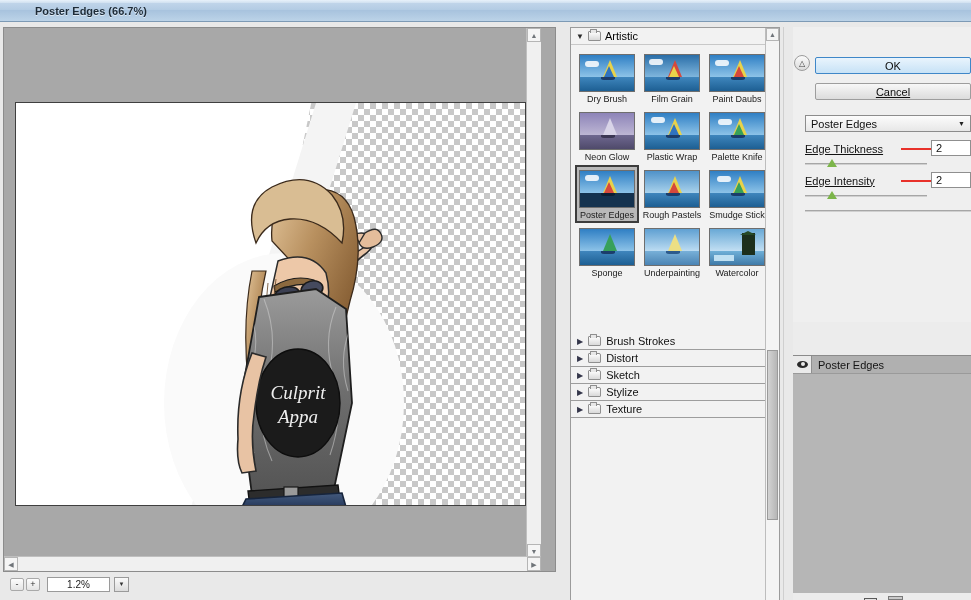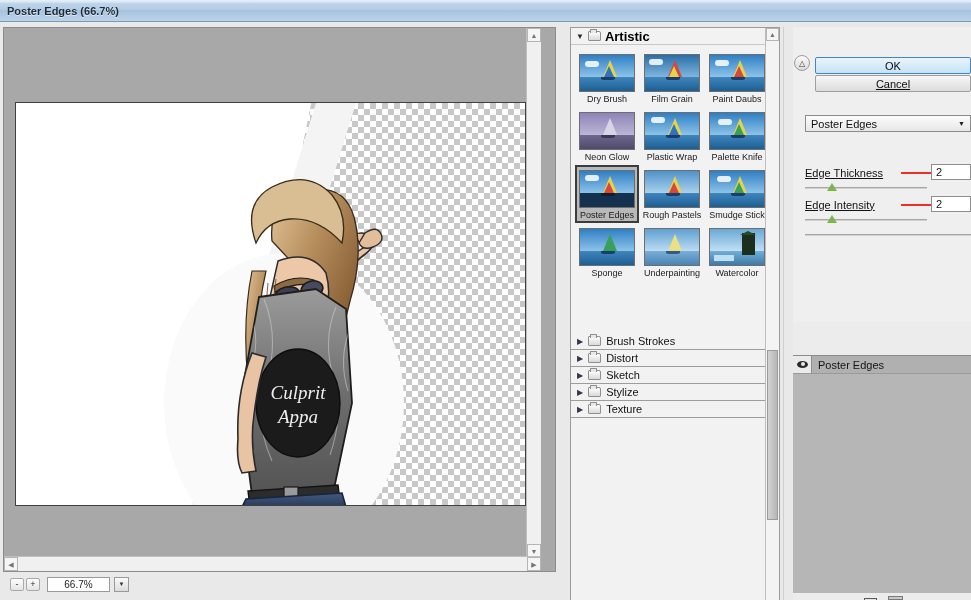--- a/index.html
+++ b/index.html
@@ -10,21 +10,21 @@
     background: #d4d0c8;
     overflow: hidden;
   }
   #app { position: relative; width: 971px; height: 600px; background: #ececec; }
 
   
   .titlebar {
     position: absolute; left: 0; top: 0; width: 971px; height: 22px;
     background: linear-gradient(to bottom, #c5d8ec 0%, #b4cce4 45%, #a8c3de 50%, #bcd3e8 100%);
     border-bottom: 1px solid #7d9ab5;
-    display: flex; align-items: center;
+    display: flex; align-items: center; padding-left: 28px;
   }
   .titlebar .tb-text {
     font-size: 11px; font-weight: bold; color: #1d2b38; padding-left: 7px;
     text-shadow: 0 1px 0 rgba(255,255,255,.6);
   }
   .tb-strip { position:absolute; left:0; top:0; width:971px; height:3px;
     background: linear-gradient(to bottom,#e8f1fa,#cfe0f0); }
 
   
   .body-wrap { position: absolute; left: 0; top: 22px; width: 971px; height: 578px; background: #e9e9e9; }
@@ -97,21 +97,21 @@
     position: absolute; left: 570px; top: 5px; width: 210px; height: 588px;
     background: #f2f2f2; border: 1px solid #9b9b9b;
   }
   .gal-inner { position: absolute; left: 0; top: 0; width: 195px; height: 100%; overflow: hidden; }
   .cat-header {
     display: flex; align-items: center; gap: 4px;
     height: 17px; padding-left: 5px; background: #f2f2f2;
     border-bottom: 1px solid #c8c8c8;
   }
   .cat-header .caret { font-size: 8px; color: #2b2b2b; }
-  .cat-header .label { font-size: 13px; font-weight: bold; color: #000; }
+  .cat-header .label { font-size: 11px; font-weight: normal; color: #000; }
   .folder-ic {
     width: 13px; height: 10px; background: linear-gradient(#fefefe,#d9d9d9);
     border: 1px solid #8f8f8f; border-radius: 1px 2px 1px 1px; position: relative;
   }
   .folder-ic:after{ content:''; position:absolute; left:1px; top:-3px; width:5px; height:3px;
     background:#e8e8e8; border:1px solid #8f8f8f; border-bottom:none; border-radius:1px 1px 0 0;}
 
   .thumb-grid {
     display: grid; grid-template-columns: repeat(3, 65px);
     padding: 4px 0 0 4px; gap: 0;
@@ -172,33 +172,33 @@
   .btn {
     position: absolute; left: 22px; width: 156px; height: 17px;
     font-size: 11px; color: #0d0d0d; display: flex; align-items: center; justify-content: center;
     border-radius: 2px;
   }
   .btn-ok {
     top: 30px; background: linear-gradient(#e9f4fd,#c7e2f6);
     border: 1px solid #3f87c8;
   }
   .btn-cancel {
-    top: 48px; background: linear-gradient(#f7f7f7,#dcdcdc);
+    top: 56px; background: linear-gradient(#f7f7f7,#dcdcdc);
     border: 1px solid #9d9d9d;
     text-decoration: underline;
   }
   .filter-select {
     position: absolute; left: 12px; top: 88px; width: 166px; height: 17px;
     background: linear-gradient(#fcfcfc,#e7e7e7); border: 1px solid #8c8c8c;
     display: flex; align-items: center; padding-left: 5px; font-size: 11px; color: #101010;
   }
   .filter-select .arw {
     position: absolute; right: 5px; font-size: 7px; color: #222;
   }
-  .slider-block { position: absolute; left: 12px; width: 166px; margin-top: 24px; }
+  .slider-block { position: absolute; left: 12px; width: 166px; }
   .slider-row { position: relative; height: 17px; display: flex; align-items: center; }
   .slider-label { font-size: 11px; color: #111; }
   .slider-label u { text-decoration: underline; }
   .val-box {
     position: absolute; right: 0; top: 0; width: 40px; height: 16px;
     background: #fff; border: 1px solid #8f8f8f;
     font-size: 11px; color: #111; display: flex; align-items: center; padding-left: 4px;
   }
   .slider-track {
     position: relative; margin-top: 6px; height: 2px;
@@ -354,21 +354,21 @@
 
       <div class="pv-hscroll">
         <div class="sb-arrow" style="left:0;top:0;width:14px;height:14px;">◀</div>
         <div class="sb-arrow" style="right:0;top:0;width:14px;height:14px;">▶</div>
       </div>
     </div>
 
     <div class="zoombar">
       <div class="zbtn">-</div>
       <div class="zbtn">+</div>
-      <div class="zfield">66.7%</div>
+      <div class="zfield">1.2%</div>
       <div class="zdrop">▼</div>
     </div>
 
     <div class="gallery">
       <div class="gal-inner">
 
         <div class="cat-header">
           <span class="caret">▼</span>
           <span class="folder-ic"></span>
           <span class="label">Artistic</span>

